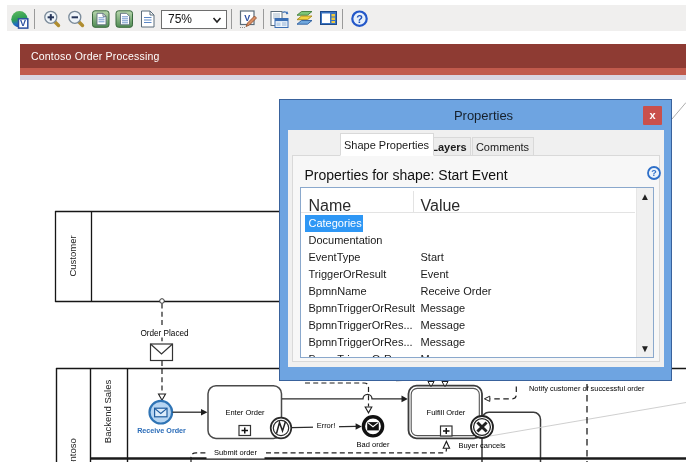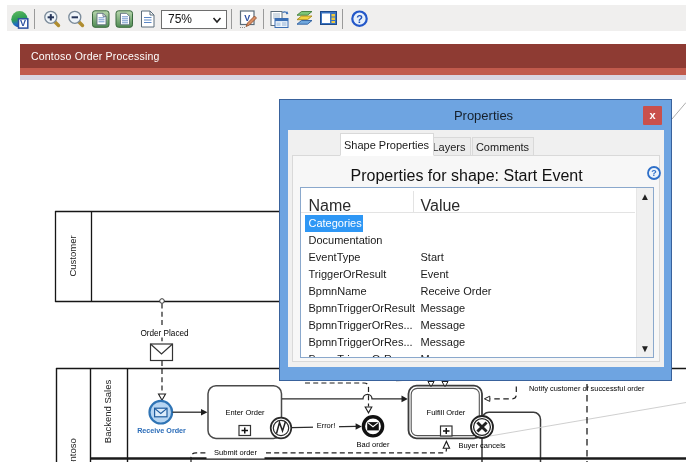--- a/index.html
+++ b/index.html
@@ -14,24 +14,24 @@
 #redstrip2 { left:20px; top:74.5px; width:666px; height:5px; background:#d9d4e0; }
 
 
 #dlg { left:280px; top:100px; width:391px; height:280px; background:#6ea4e1; outline:1px solid #39629c; z-index:10; }
 #dlgtitle { position:absolute; left:0; top:8px; width:100%; text-align:center; font-size:13px; color:#16202c;margin-left:8px; }
 #dlgclose { position:absolute; left:363px; top:6px; width:19px; height:19px; background:#c9504c; color:#fff; font-size:11px; font-weight:bold; text-align:center; line-height:19px; border-radius:1px; }
 #dlgpanel { position:absolute; left:7.5px; top:29.5px; width:376px; height:237px; background:#f0f0f0; }
 .tab { position:absolute; font-size:11px; color:#1a1a1a; text-align:center; border:1px solid #d9d9d9; background:#ececec; }
 #tab1 { left:4px; top:3px; width:94px; height:23px; background:#fff; border-bottom:1px solid #fff; line-height:22px; z-index:3;margin-left:48px; }
 #tab2 { left:100px; top:7px; width:39px; height:19px; line-height:18px; }
-#tab3 { left:140px; top:7px; width:43px; height:19px; line-height:18px; }
+#tab3 { left:140px; top:7px; width:43px; height:19px; line-height:18px;font-weight:bold; }
 #tab4 { left:184px; top:7px; width:62px; height:19px; line-height:18px; }
 #tabpage { position:absolute; left:4px; top:25px; width:368px; height:207px; background:#f7f7f7; border:1px solid #d9d9d9; }
-#shapeline { position:absolute; left:12px; top:11px; font-size:16px; color:#111;margin-left:46px; }
+#shapeline { position:absolute; left:12px; top:11px; font-size:14px; color:#111; }
 #helpicon { position:absolute; right:-2px; top:10px; width:14px; height:14px; }
 #listbox { position:absolute; left:7px; top:31px; width:354px; height:171.5px; background:#fff; border:1px solid #8aa8cc; overflow:hidden; }
 #lhead { position:absolute; left:0; top:0; width:334px; height:25px; border-bottom:1px solid #e3e3e3; font-size:16px; color:#2a2a2a; }
 #lhead .csep { position:absolute; left:112px; top:3px; width:1px; height:22px; background:#e3e3e3; }
 .lrow { position:absolute; left:0; width:334px; height:17px; font-size:11px; color:#1a1a1a; line-height:17px; }
 .lname { position:absolute; left:8px; }
 .lval { position:absolute; left:120px; }
 #sel { position:absolute; left:4px; top:27.5px; width:58px; height:16.5px; background:#2e97f5; }
 #scroll { position:absolute; right:0; top:0; width:17px; height:169.5px; background:#f0f0f0; border-left:1px solid #e6e6e6; }
 .sbtn { position:absolute; left:0; width:17px; height:17px; text-align:center; font-size:10px; color:#222; line-height:17px; }

